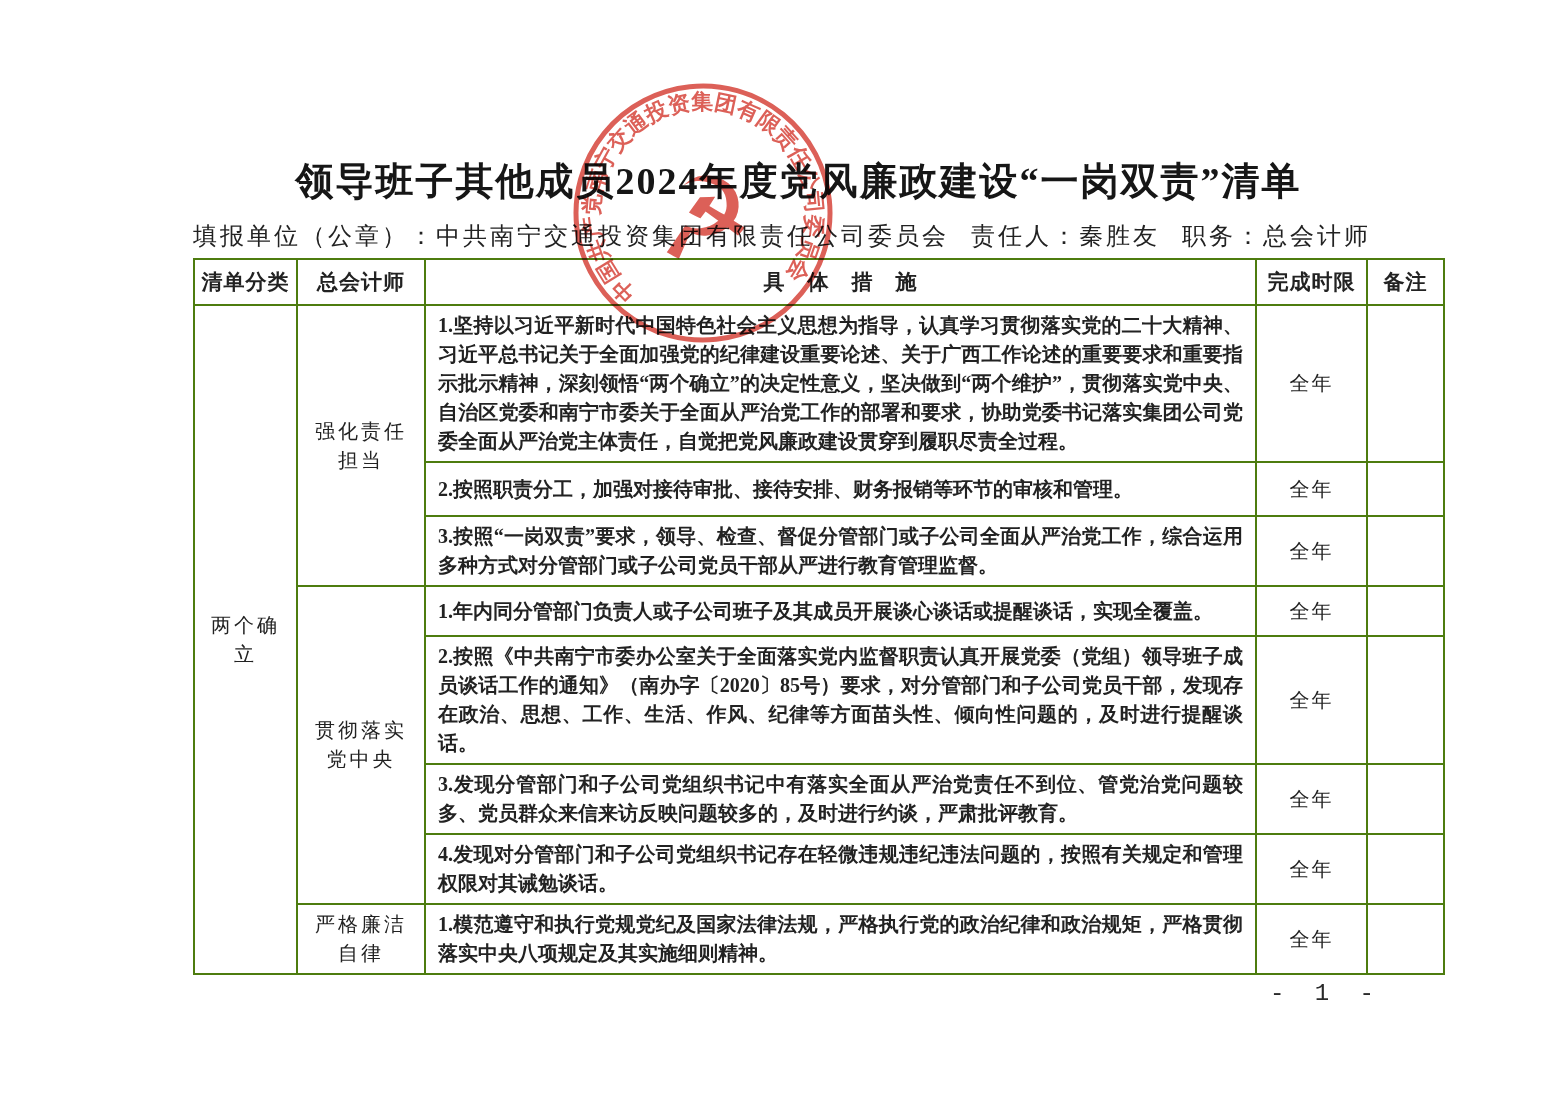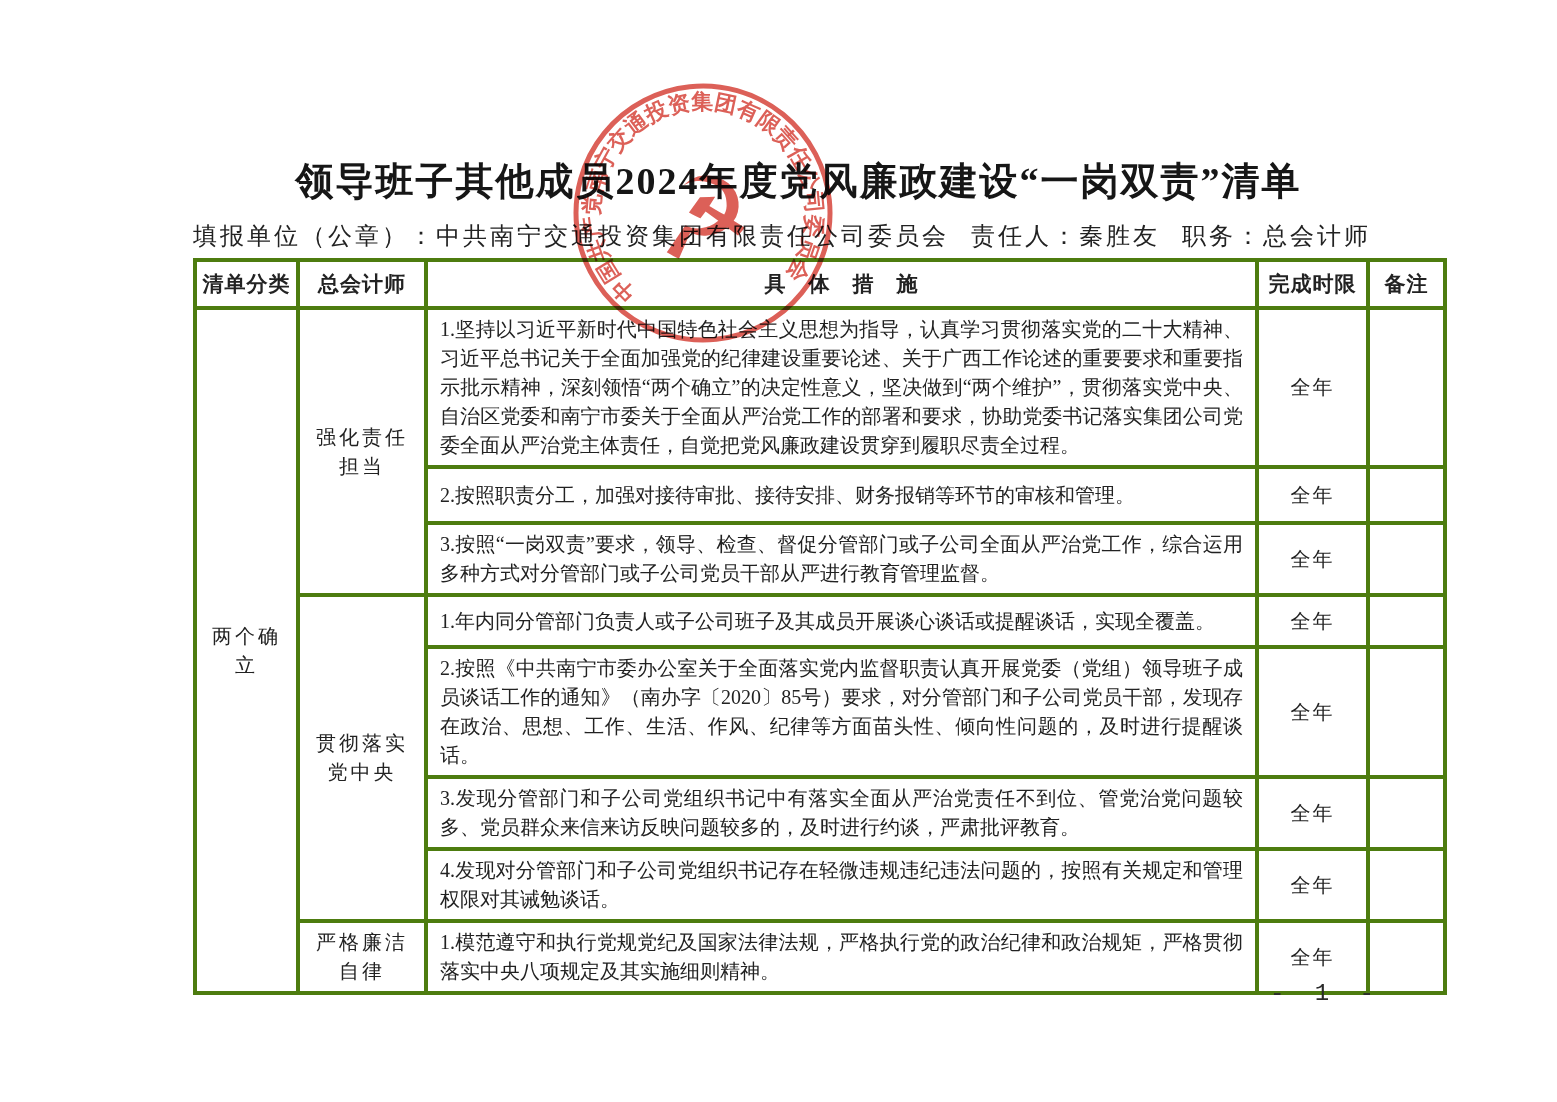--- a/index.html
+++ b/index.html
@@ -15,34 +15,34 @@
   .info-line {
     position:absolute; top:220px; left:193px; width:1250px;
     font-size:24px; letter-spacing:3px; white-space:nowrap; color:#222;
   }
   .info-line .gap { display:inline-block; width:22px; }
   table.main {
     position:absolute; top:258px; left:193px; width:1250px;
     border-collapse:collapse; table-layout:fixed;
   }
   table.main th, table.main td {
-    border:4px solid #4d7c0f; padding:5px 12px;
+    border:2px solid #4d7c0f; padding:5px 12px;
     font-size:20px; line-height:29px; color:#222;
     overflow:hidden;
   }
   table.main th {
     height:40px; padding:2px 4px; font-size:21px; font-weight:600;
     text-align:center; vertical-align:middle; letter-spacing:1px;
   }
   td.cat, td.proj {
     text-align:center; vertical-align:middle; font-size:21px; letter-spacing:3px;
     padding:4px 6px;
     border-radius:8px;
   }
-  td.measure { text-align:justify; vertical-align:middle; }
+  td.measure { text-align:justify; vertical-align:middle;font-weight:bold; }
   td.deadline { text-align:center; vertical-align:middle; font-size:21px; letter-spacing:2px; padding:4px 2px; }
   td.note { padding:4px 2px; }
   tr.r1 td.measure { height:145px; }
   tr.r2 td.measure { height:42px; }
   tr.r3 td.measure { height:58px; }
   tr.r4 td.measure { height:38px;margin-top:40px; }
   tr.r5 td.measure { height:87px; }
   tr.r6 td.measure { height:58px; }
   tr.r7 td.measure { height:58px; }
   tr.r8 td.measure { height:58px; }

